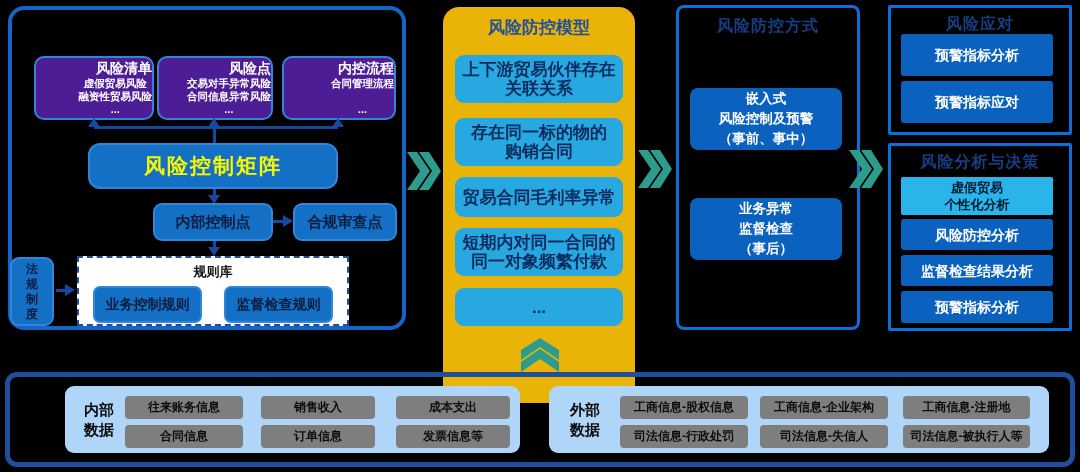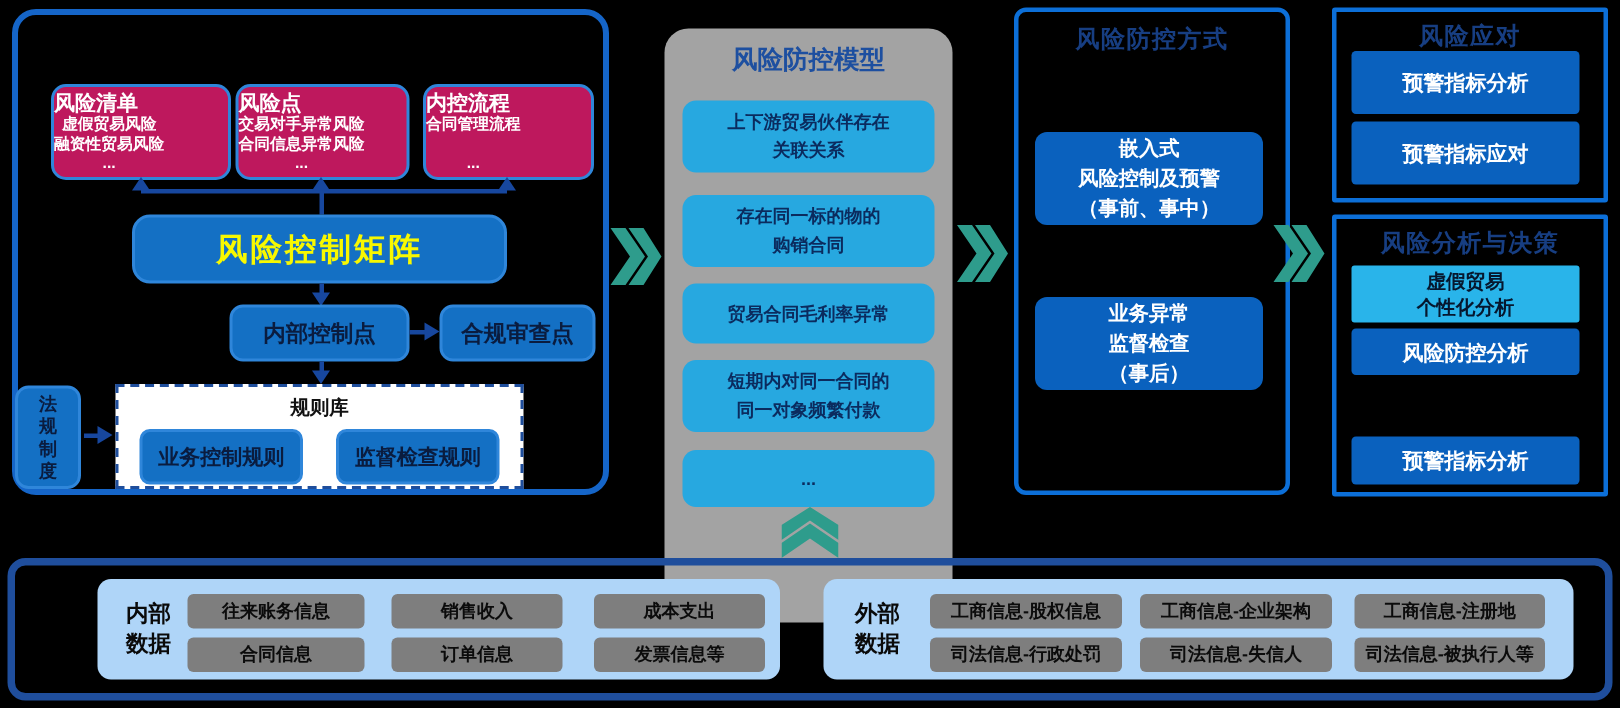--- a/index.html
+++ b/index.html
@@ -7,22 +7,22 @@
     width:1080px;height:472px;position:relative;overflow:hidden;
     font-family:"Liberation Sans","DejaVu Sans",sans-serif;
     -webkit-font-smoothing:antialiased;
   }
   .abs{position:absolute;box-sizing:border-box;}
   .flexc{display:flex;align-items:center;justify-content:center;text-align:center;}
   .ml{white-space:pre-line;}
 
   
   .left-panel{left:8px;top:6px;width:398px;height:324px;border:4px solid #1565C8;border-radius:16px;}
-  .topbox{background:#be185d;border:2px solid #2F86DA;border-radius:10px;color:#fff;
-          display:flex;flex-direction:column;align-items:flex-start;padding-top:1px;}
+  .topbox{background:#4c1d95;border:2px solid #2F86DA;border-radius:10px;color:#fff;
+          display:flex;flex-direction:column;align-items:flex-end;padding-top:1px;}
   .topbox .t{font-size:14px;font-weight:bold;line-height:18px;}
   .topbox .b{font-size:10.5px;font-weight:bold;line-height:13px;text-align:center;}
   .matrix{background:#1470C4;border:2px solid #2F86DA;border-radius:12px;
           color:#F8F800;font-size:21px;font-weight:bold;letter-spacing:2px;}
   .smallbox{background:#1470C4;border:2px solid #2F86DA;border-radius:9px;
             color:#0A1C3F;font-size:15px;font-weight:bold;}
   .rulelib{background:#fff;border:2px dashed #1F4E9C;}
   .rulelib .rt{font-size:13px;font-weight:bold;color:#111;text-align:center;margin-top:5px;}
   .rulelib .row{display:flex;gap:22px;padding:5px 14px 0 14px;}
   .rulelib .row .rb{flex:1;height:33px;background:#1470C4;border:2px solid #2F86DA;border-radius:7px;
@@ -31,24 +31,24 @@
           color:#0A1C3F;font-size:12px;font-weight:bold;line-height:15px;}
 
   
   .ln{background:#17479E;}
   .ah{width:0;height:0;}
   .ah-up{border-left:6px solid transparent;border-right:6px solid transparent;border-bottom:9px solid #17479E;}
   .ah-down{border-left:6px solid transparent;border-right:6px solid transparent;border-top:9px solid #17479E;}
   .ah-right{border-top:6px solid transparent;border-bottom:6px solid transparent;border-left:10px solid #17479E;}
 
   
-  .model-panel{left:443px;top:19px;width:192px;height:396px;background:#a3a3a3;border-radius:16px;}
+  .model-panel{left:443px;top:7px;width:192px;height:396px;background:#eab308;border-radius:16px;}
   .model-title{left:0;right:0;top:9px;text-align:center;color:#1D4FA0;font-size:17px;font-weight:bold;}
   .cyanbox{left:12px;width:168px;background:#27A8E0;border-radius:9px;color:#0B2B5E;
-           font-size:12px;font-weight:bold;line-height:19px;}
+           font-size:17px;font-weight:bold;line-height:19px;}
 
   
   .method-panel{left:676px;top:5px;width:184px;height:325px;border:3px solid #0C6FD8;border-radius:8px;}
   .response-panel{left:888px;top:5px;width:184px;height:130px;border:3px solid #0C6FD8;border-radius:2px;}
   .analysis-panel{left:888px;top:143px;width:184px;height:188px;border:3px solid #0C6FD8;border-radius:2px;}
   .dim-title{left:0;right:0;text-align:center;color:#173E82;font-size:16px;font-weight:bold;letter-spacing:1px;}
   .deepbox{background:#0A61BE;border-radius:8px;color:#fff;font-size:13.5px;font-weight:bold;line-height:20px;}
   .sqbox{background:#0A61BE;border-radius:3px;color:#fff;font-size:14px;font-weight:bold;line-height:18px;}
   .hlbox{background:#29B4EA;border-radius:2px;color:#06172E;font-size:13px;font-weight:bold;line-height:17px;}
 
@@ -148,20 +148,21 @@
   <div class="abs dim-title" style="top:6px;">风险应对</div>
   <div class="abs sqbox flexc" style="left:10px;width:152px;top:26px;height:42px;">预警指标分析</div>
   <div class="abs sqbox flexc" style="left:10px;width:152px;top:73px;height:42px;">预警指标应对</div>
 </div>
 
 <div class="abs analysis-panel">
   <div class="abs dim-title" style="top:6px;">风险分析与决策</div>
   <div class="abs hlbox flexc ml" style="left:10px;width:152px;top:31px;height:38px;">虚假贸易
 个性化分析</div>
   <div class="abs sqbox flexc" style="left:10px;width:152px;top:73px;height:31px;">风险防控分析</div>
+  <div class="abs sqbox flexc" style="left:10px;width:152px;top:109px;height:31px;">监督检查结果分析</div>
   <div class="abs sqbox flexc" style="left:10px;width:152px;top:145px;height:32px;">预警指标分析</div>
 </div>
 
 <div class="abs data-panel">
   <div class="abs datagroup" style="left:55px;top:9px;width:455px;height:67px;">
     <div class="abs dlabel ml flexc" style="left:14px;top:0;width:40px;height:67px;">内部
 数据</div>
     <div class="abs graybox flexc" style="left:60px;top:10px;width:118px;height:23px;">往来账务信息</div>
     <div class="abs graybox flexc" style="left:196px;top:10px;width:114px;height:23px;">销售收入</div>
     <div class="abs graybox flexc" style="left:331px;top:10px;width:114px;height:23px;text-align:center;">成本支出</div>

